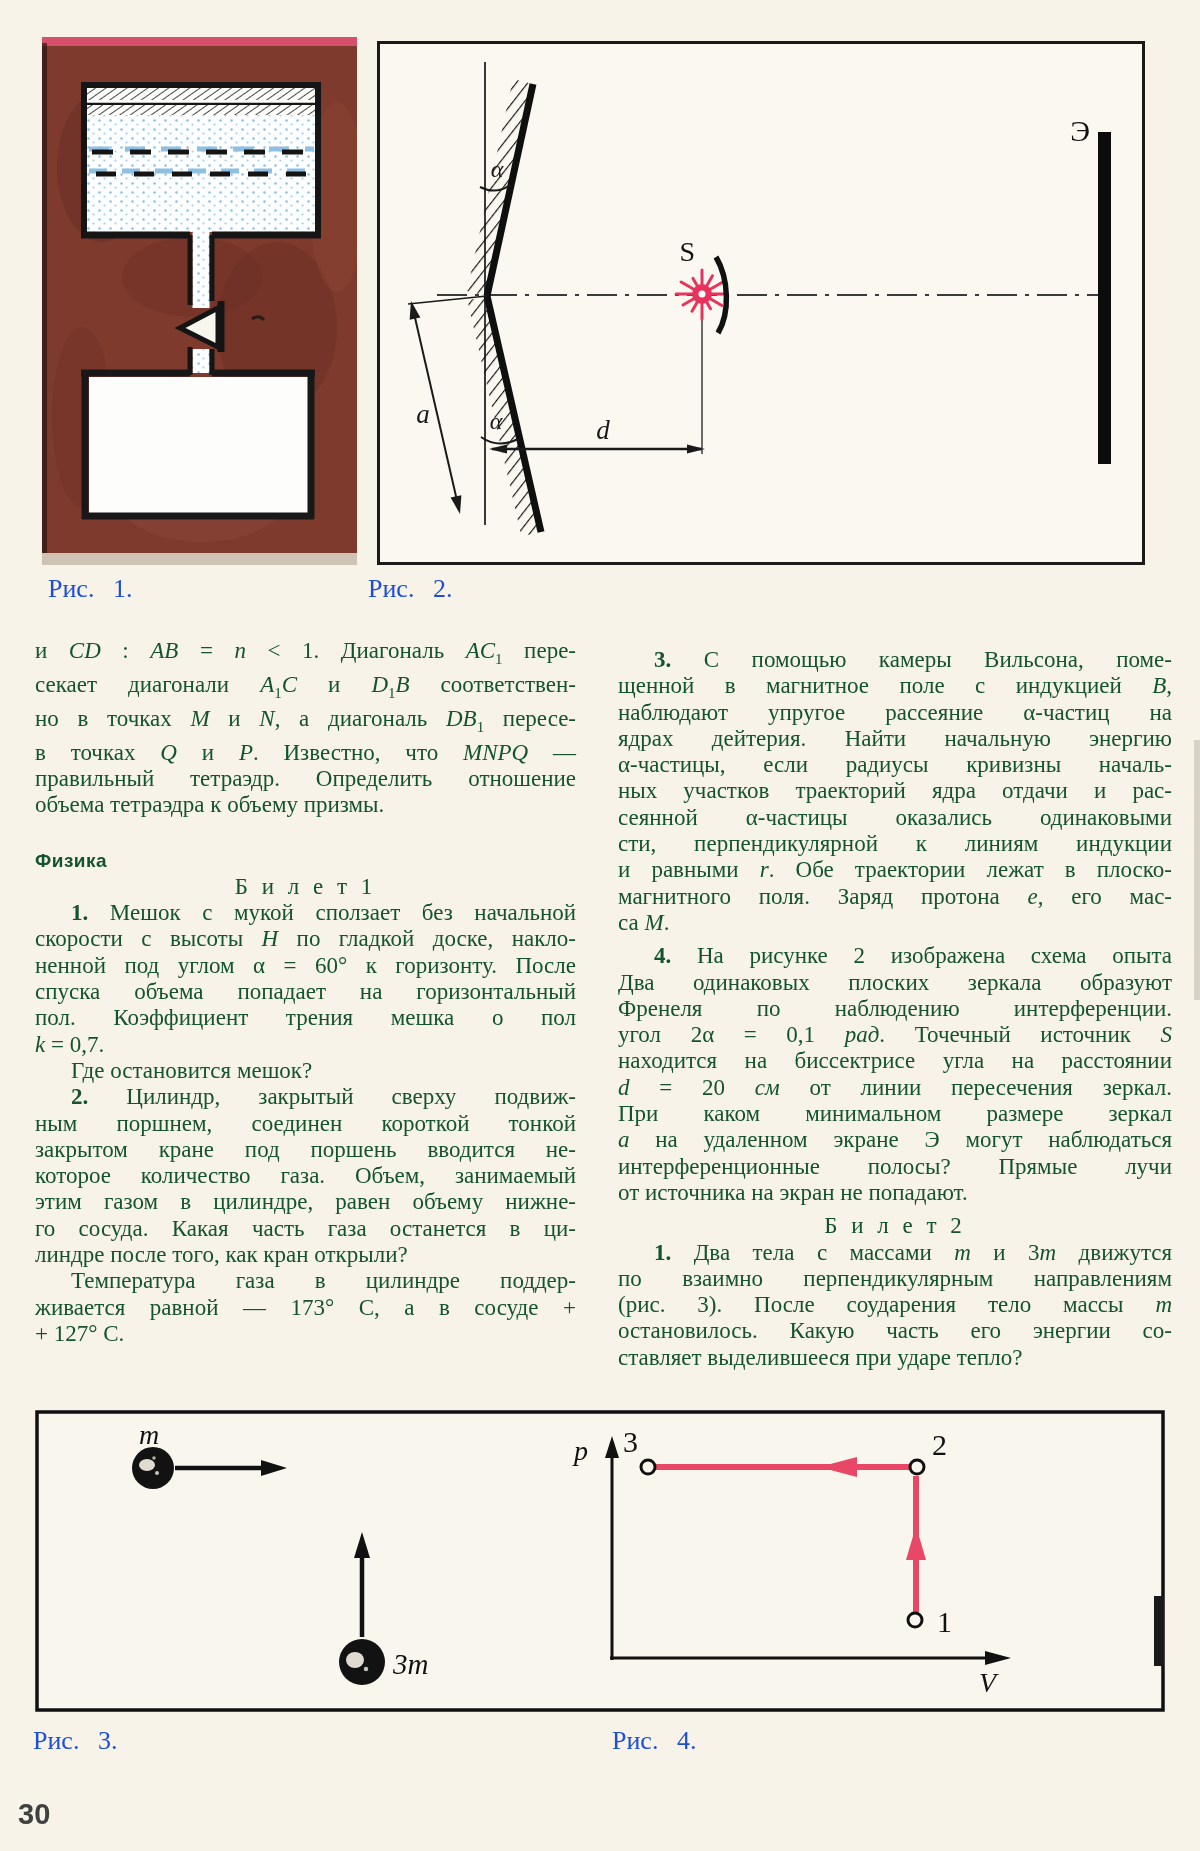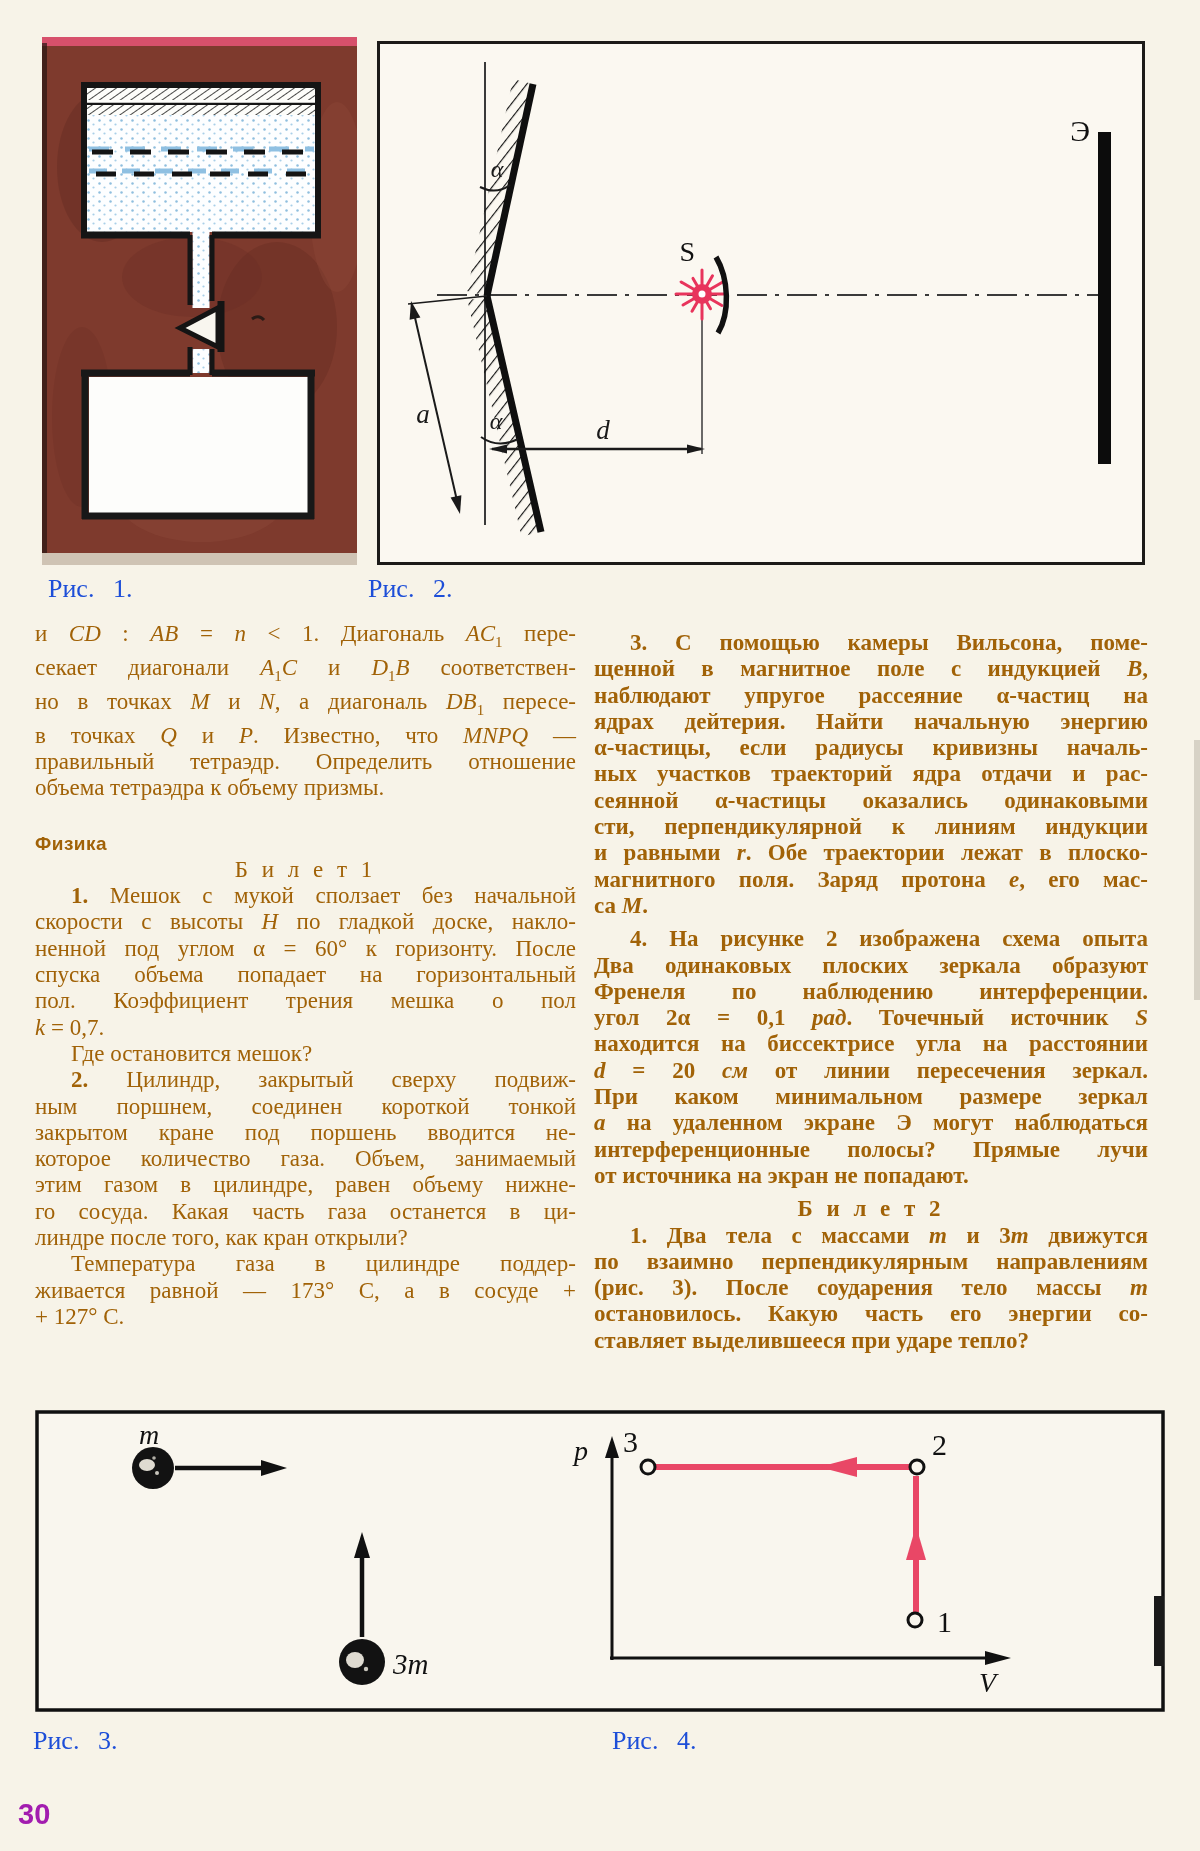--- a/index.html
+++ b/index.html
@@ -2,24 +2,24 @@
 <html><head>
 <meta charset="utf-8">
 <style>
   html,body{margin:0;padding:0;}
   body{background:#e9e6dd;}
   .page{position:relative;width:1200px;height:1851px;background:#f7f3e8;overflow:hidden;
         font-family:"Liberation Serif","DejaVu Serif",serif;color:#211d18;}
   svg{position:absolute;display:block;}
   .fig-cap{position:absolute;font:26px "Liberation Serif","DejaVu Serif",serif;color:#1d4ed8;
            word-spacing:12px;white-space:nowrap;}
-  .page-num{position:absolute;font:bold 29px "Liberation Sans","DejaVu Sans",sans-serif;color:#a21caf;text-align:right;}
-  .col{position:absolute;font:23px/26.3px "Liberation Serif","DejaVu Serif",serif;color:#a16207;}
+  .page-num{position:absolute;font:bold 29px "Liberation Sans","DejaVu Sans",sans-serif;color:#404040;text-align:right;}
+  .col{position:absolute;font:23px/26.3px "Liberation Serif","DejaVu Serif",serif;color:#14532d;margin-top:17px;}
   #col-left{left:35px;top:621px;width:541px;}
-  #col-right{left:594px;top:630px;width:554px;font-weight:bold;}
+  #col-right{left:618px;top:630px;width:554px;}
   .tl{min-height:26.3px;}
   .tl i{font-style:italic;}
   .tl sub{font-size:15px;}
   .j{text-align:justify;text-align-last:justify;}
   .ind{text-indent:36px;}
   .ctr{text-align:center;letter-spacing:4px;text-indent:0;}
   .hd{font-family:"Liberation Sans","DejaVu Sans",sans-serif;font-weight:bold;font-size:19px;letter-spacing:.5px;}
   .mt{margin-top:29px;}
   .mt2{margin-top:7px;}
   .edge-smudge{position:absolute;right:0;top:740px;width:6px;height:260px;background:rgba(120,110,95,.25);}

